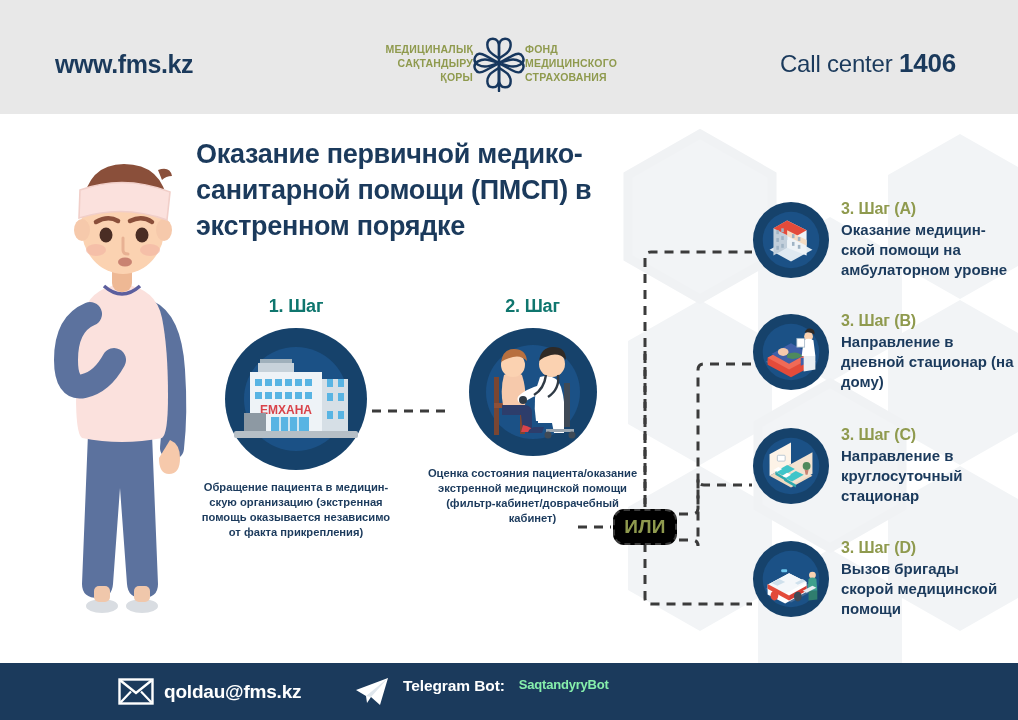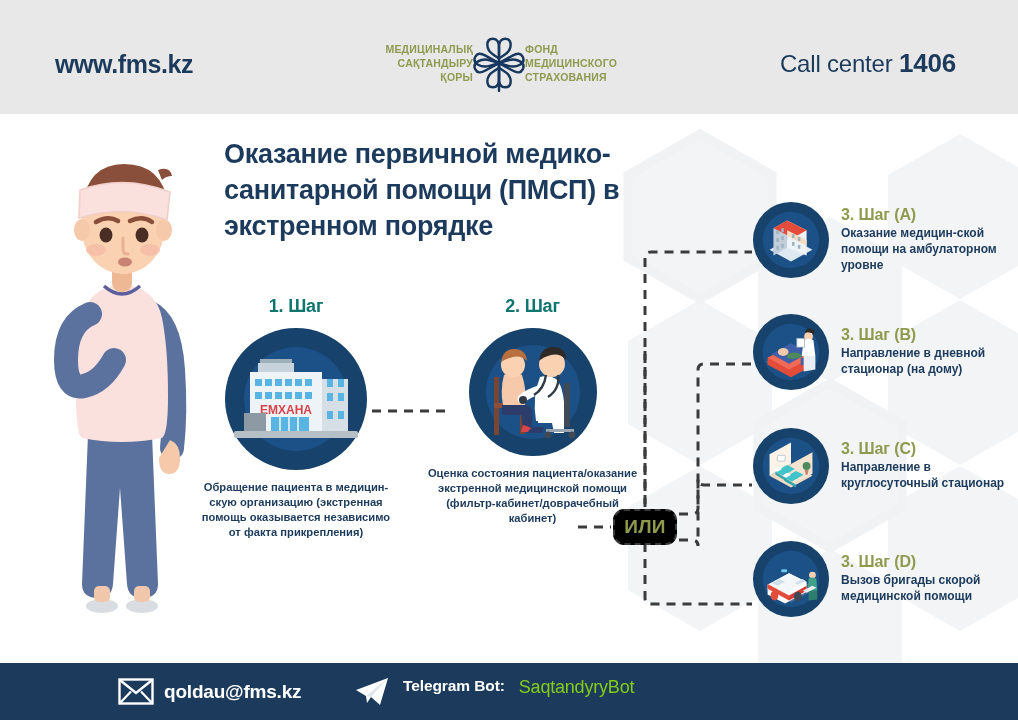--- a/index.html
+++ b/index.html
@@ -67,21 +67,21 @@
     left: 0; top: 114px;
     width: 1018px; height: 549px;
     background: #ffffff;
     overflow: hidden;
   }
   #bg-hex { position: absolute; left: 0; top: 0; width: 1018px; height: 549px; }
 
   
   #page-title {
     position: absolute;
-    left: 224px; top: 23px;
+    left: 196px; top: 23px;
     width: 440px;
     font-size: 27px;
     font-weight: bold;
     line-height: 1.33;
     color: #1b3a5c;
     letter-spacing: -0.3px;
   }
 
   
   #patient-figure {
@@ -144,21 +144,21 @@
   .branch-icon { flex: 0 0 78px; width: 78px; height: 78px; }
   .branch-text { flex: 1 1 auto; }
   .branch-head {
     font-size: 16px;
     font-weight: bold;
     color: #8f9a4e;
     margin-bottom: 2px;
     letter-spacing: -0.1px;
   }
   .branch-body {
-    font-size: 12px;
+    font-size: 15px;
     font-weight: bold;
     color: #1b3a5c;
     line-height: 1.33;
   }
   #branch-a { top: 80px; }
   #branch-b { top: 192px; }
   #branch-c { top: 306px; }
   #branch-d { top: 419px; }
 
   
@@ -180,21 +180,21 @@
   }
   #telegram-group {
     position: absolute;
     left: 355px;
     display: flex; align-items: flex-start; gap: 14px;
   }
   #telegram-label {
     font-size: 15.5px; font-weight: bold; color: #ffffff; letter-spacing: -0.1px;
   }
   #telegram-handle {
-    font-size: 18px; font-weight: normal; color: #84cc16; letter-spacing: -0.2px;
+    font-size: 13px; font-weight: bold; color: #86efac; letter-spacing: -0.2px;
   }
 </style>
 </head>
 <body>
 
 <div id="page">
 
   <div id="header">
 
     <div id="site-url">www.fms.kz</div>

